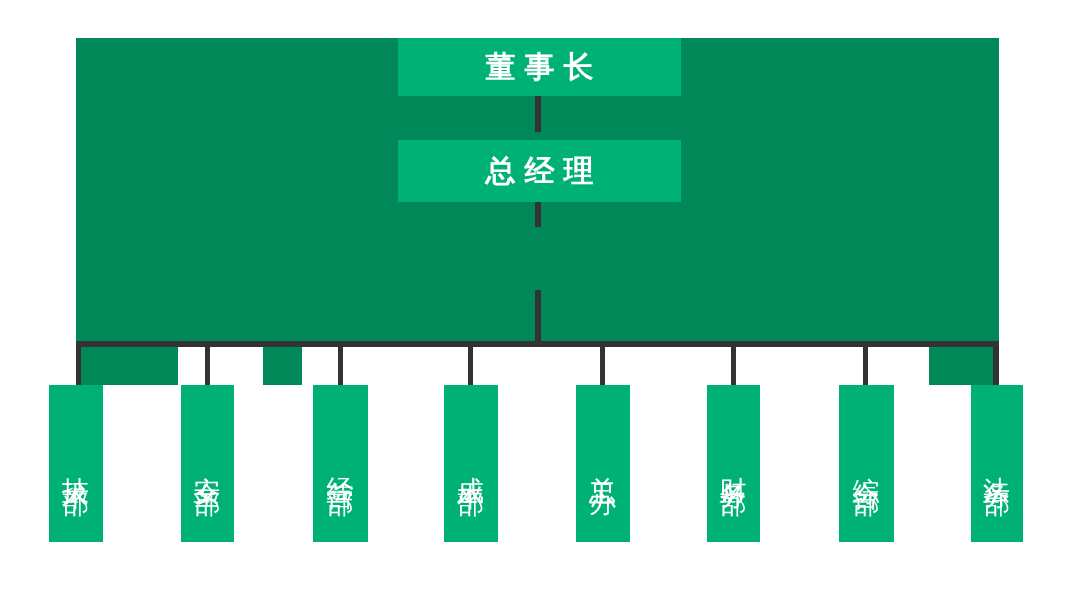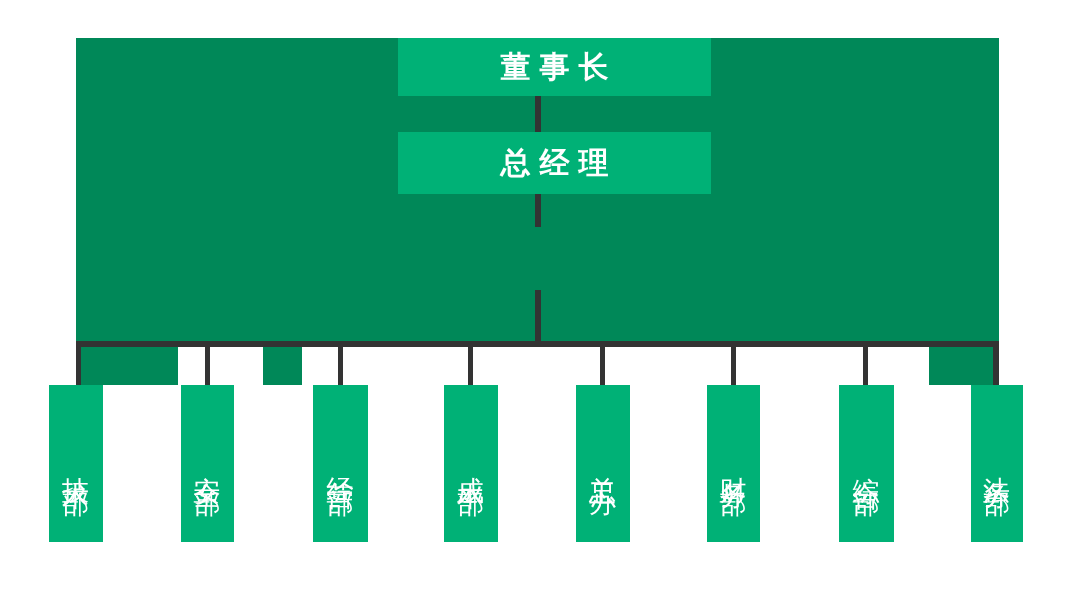--- a/index.html
+++ b/index.html
@@ -45,21 +45,21 @@
   .tab {
     position: absolute;
     top: 347px;
     height: 38px;
     background: var(--panel-green);
   }
   
   .hnode {
     position: absolute;
     left: 398px;
-    width: 313px;
+    width: 283px;
     background: var(--node-green);
     display: flex;
     align-items: center;
     justify-content: center;
   }
   .hnode .lbl {
     color: #ffffff;
     font-size: 30px;
     font-weight: bold;
     letter-spacing: 9px;
@@ -107,21 +107,21 @@
   <div class="vdrop" style="left:338px;"></div>
   <div class="vdrop" style="left:468px;"></div>
   <div class="vdrop" style="left:600px;"></div>
   <div class="vdrop" style="left:731px;"></div>
   <div class="vdrop" style="left:863px;"></div>
   <div class="vdrop" style="left:993px; width:6px;"></div>
 
   <div class="hnode" style="top:38px;  height:58px;">
     <span class="lbl">董事长</span>
   </div>
-  <div class="hnode" style="top:132px; height:62px;">
+  <div class="hnode" style="top:140px; height:62px;">
     <span class="lbl">总经理</span>
   </div>
 
   <div class="dept" style="left:49px;  width:54px;">
     <span class="lbl">技术部</span>
   </div>
   <div class="dept" style="left:181px; width:53px;">
     <span class="lbl">安全部</span>
   </div>
   <div class="dept" style="left:313px; width:55px;">

